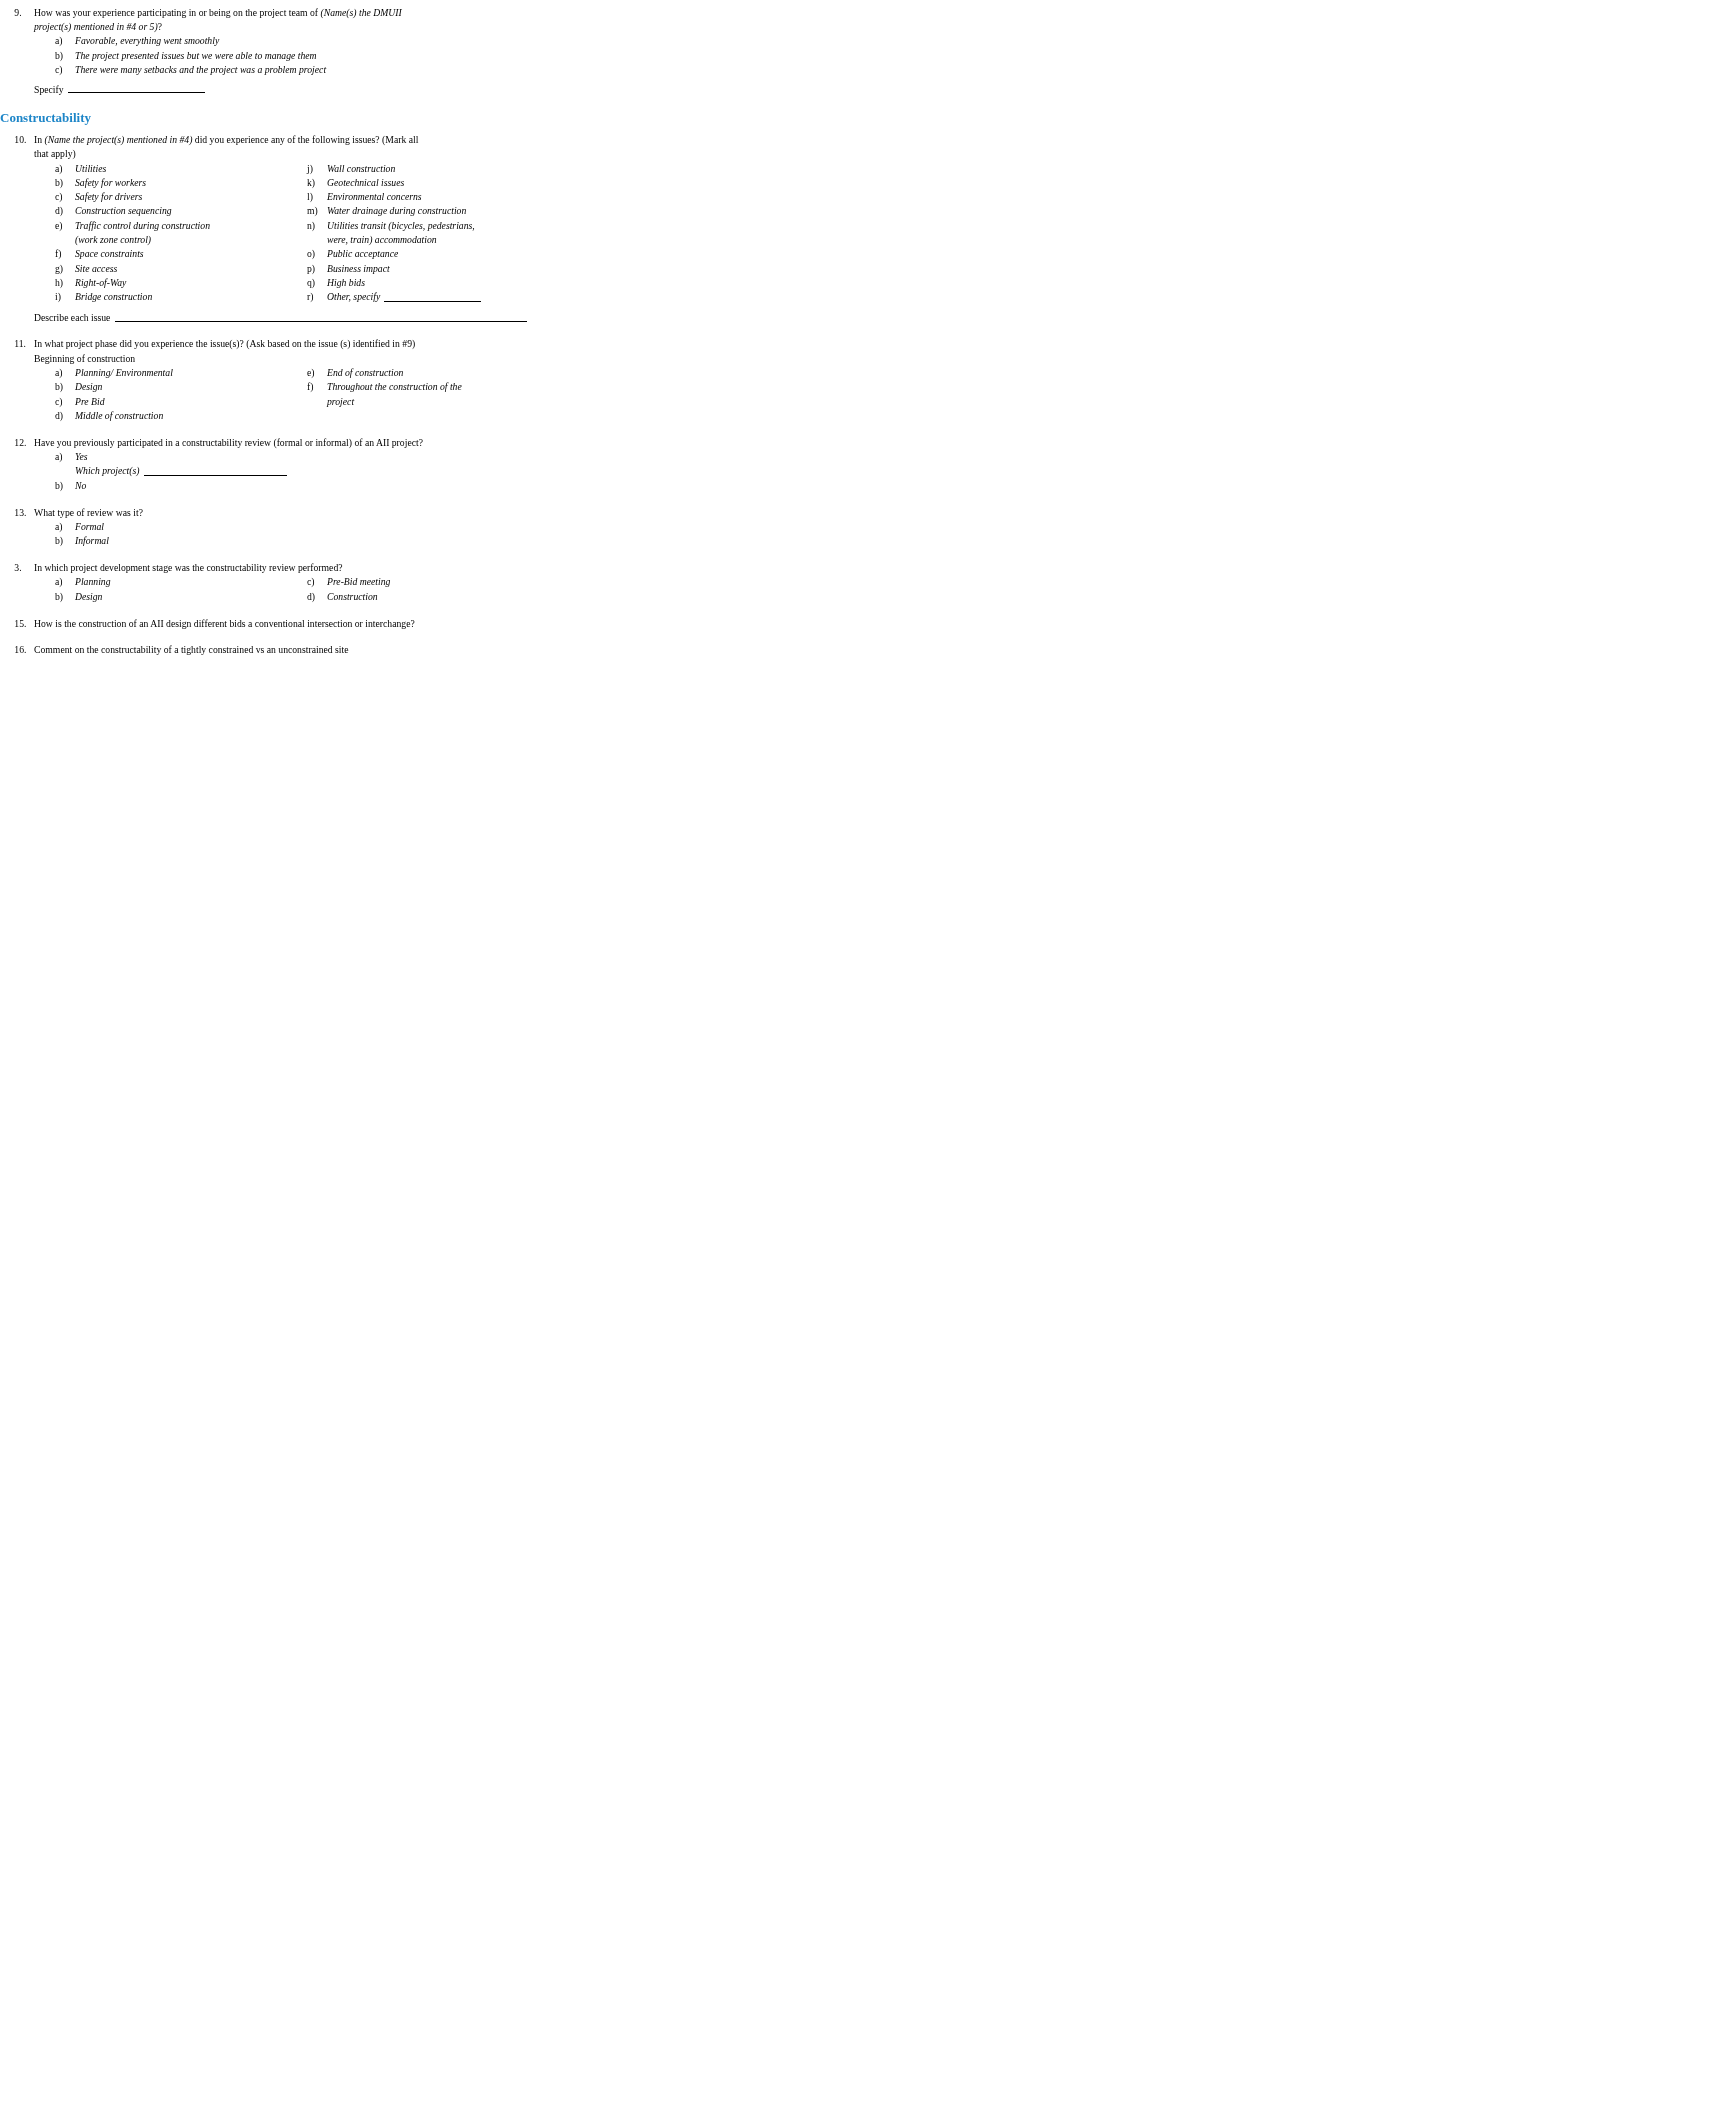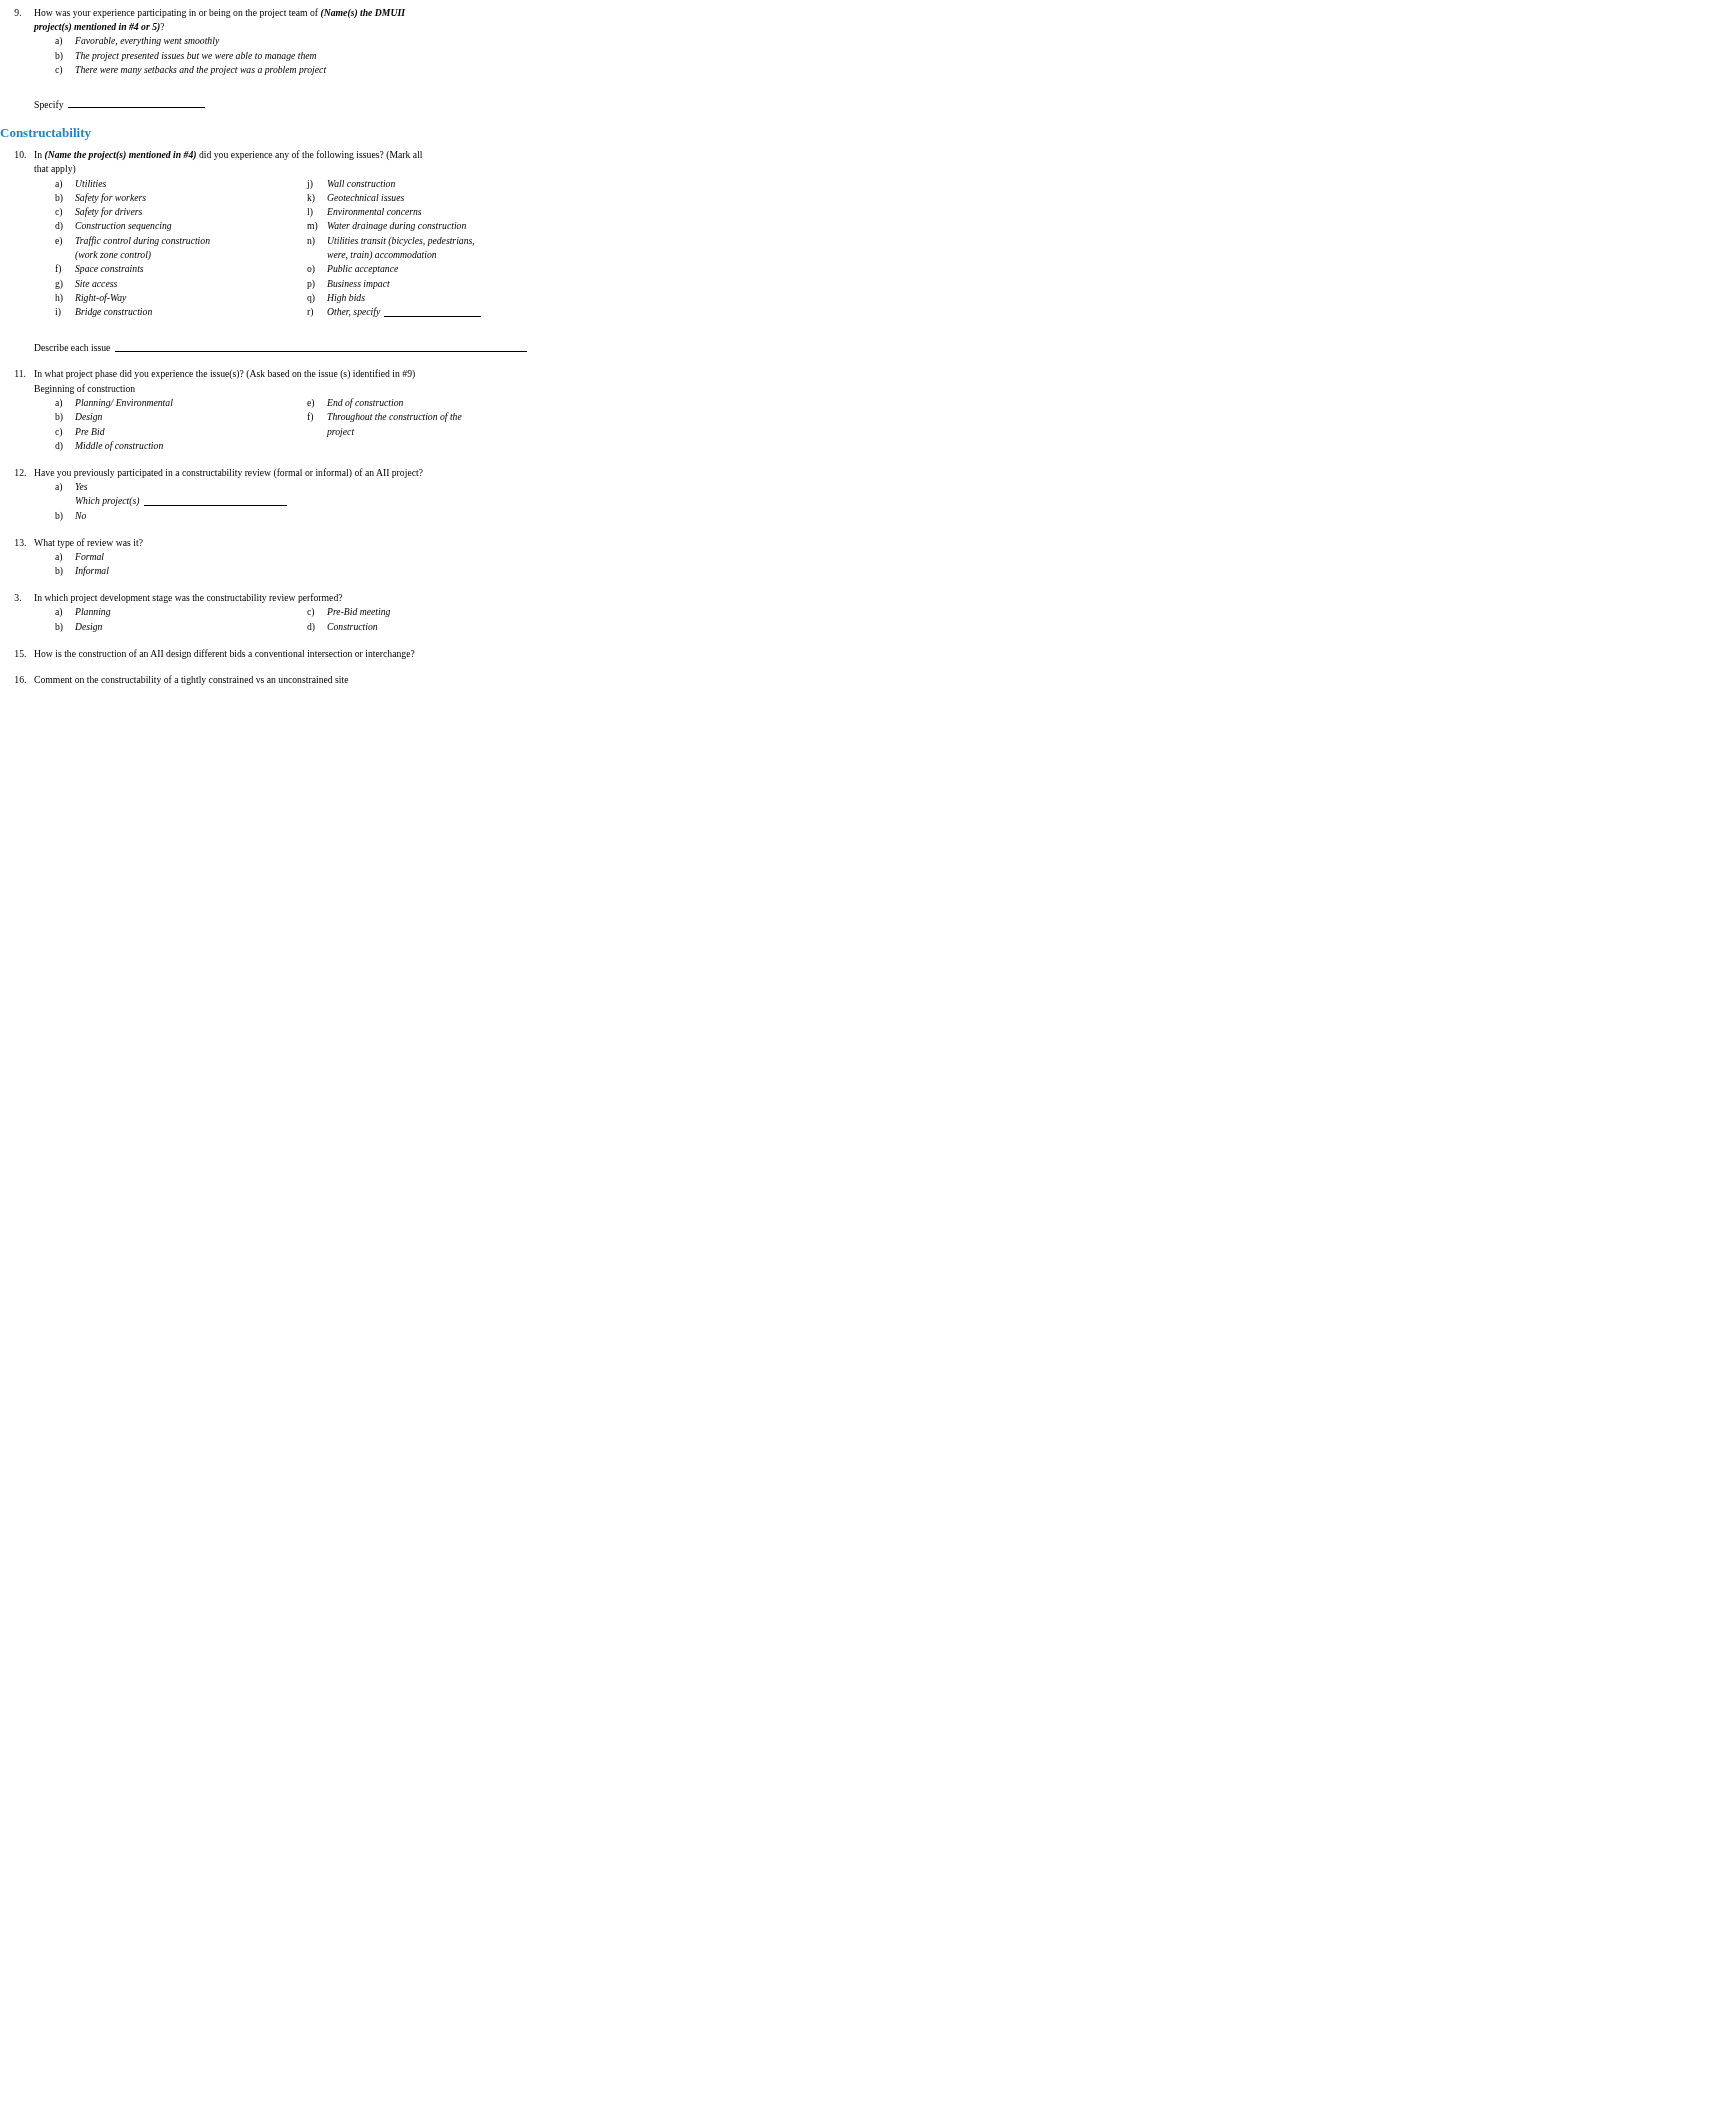--- a/index.html
+++ b/index.html
@@ -19,21 +19,21 @@
   .q-num { flex: 0 0 34px; padding-left: 14.3px; }
   .q-text { flex: 1; padding-right: 3.4px; }
   .opt { display: flex; padding-left: 55px; }
   .opt-letter { flex: 0 0 20px; }
   .opt-label { flex: 1; padding-right: 2.5px; font-style: italic; }
   .cols { display: flex; }
   .col-left { flex: 0 0 307px; }
   .col-right { flex: 1; }
   .col-right .opt { padding-left: 0; }
   .col-right .opt-letter { flex: 0 0 20px; }
-  .inline-row { display: flex; padding-left: 34px; margin-top: 21px; }
+  .inline-row { display: flex; padding-left: 34px; margin-top: 6px; }
   .inline-row .row-label { white-space: nowrap; }
   .blank {
     display: inline-block;
     height: 9.3px;
     border-bottom: 0.4px solid #000;
     vertical-align: -1.7px;
   }
   .blank-specify { width: 137px; margin-left: 4.2px; }
   .blank-which   { width: 143px; margin-left: 4.2px; }
   .blank-other   { width: 97px; margin-left: 4.2px; }
@@ -43,21 +43,21 @@
     border-bottom: 0.4px solid #000;
     margin-left: 4.2px;
     margin-right: 1.7px;
   }
   .section-heading {
     font-weight: bold;
     font-size: 13px;
     line-height: 16px;
     margin: 11.8px 0 6.7px 0;
   }
-  i { font-style: italic; font-weight: bold; }
+  i { font-style: italic; }
 </style>
 </head>
 <body>
 
 <div class="page">
 
   <div class="question">
     <div class="q-row">
       <div class="q-num">9.</div>
       <div class="q-text">

